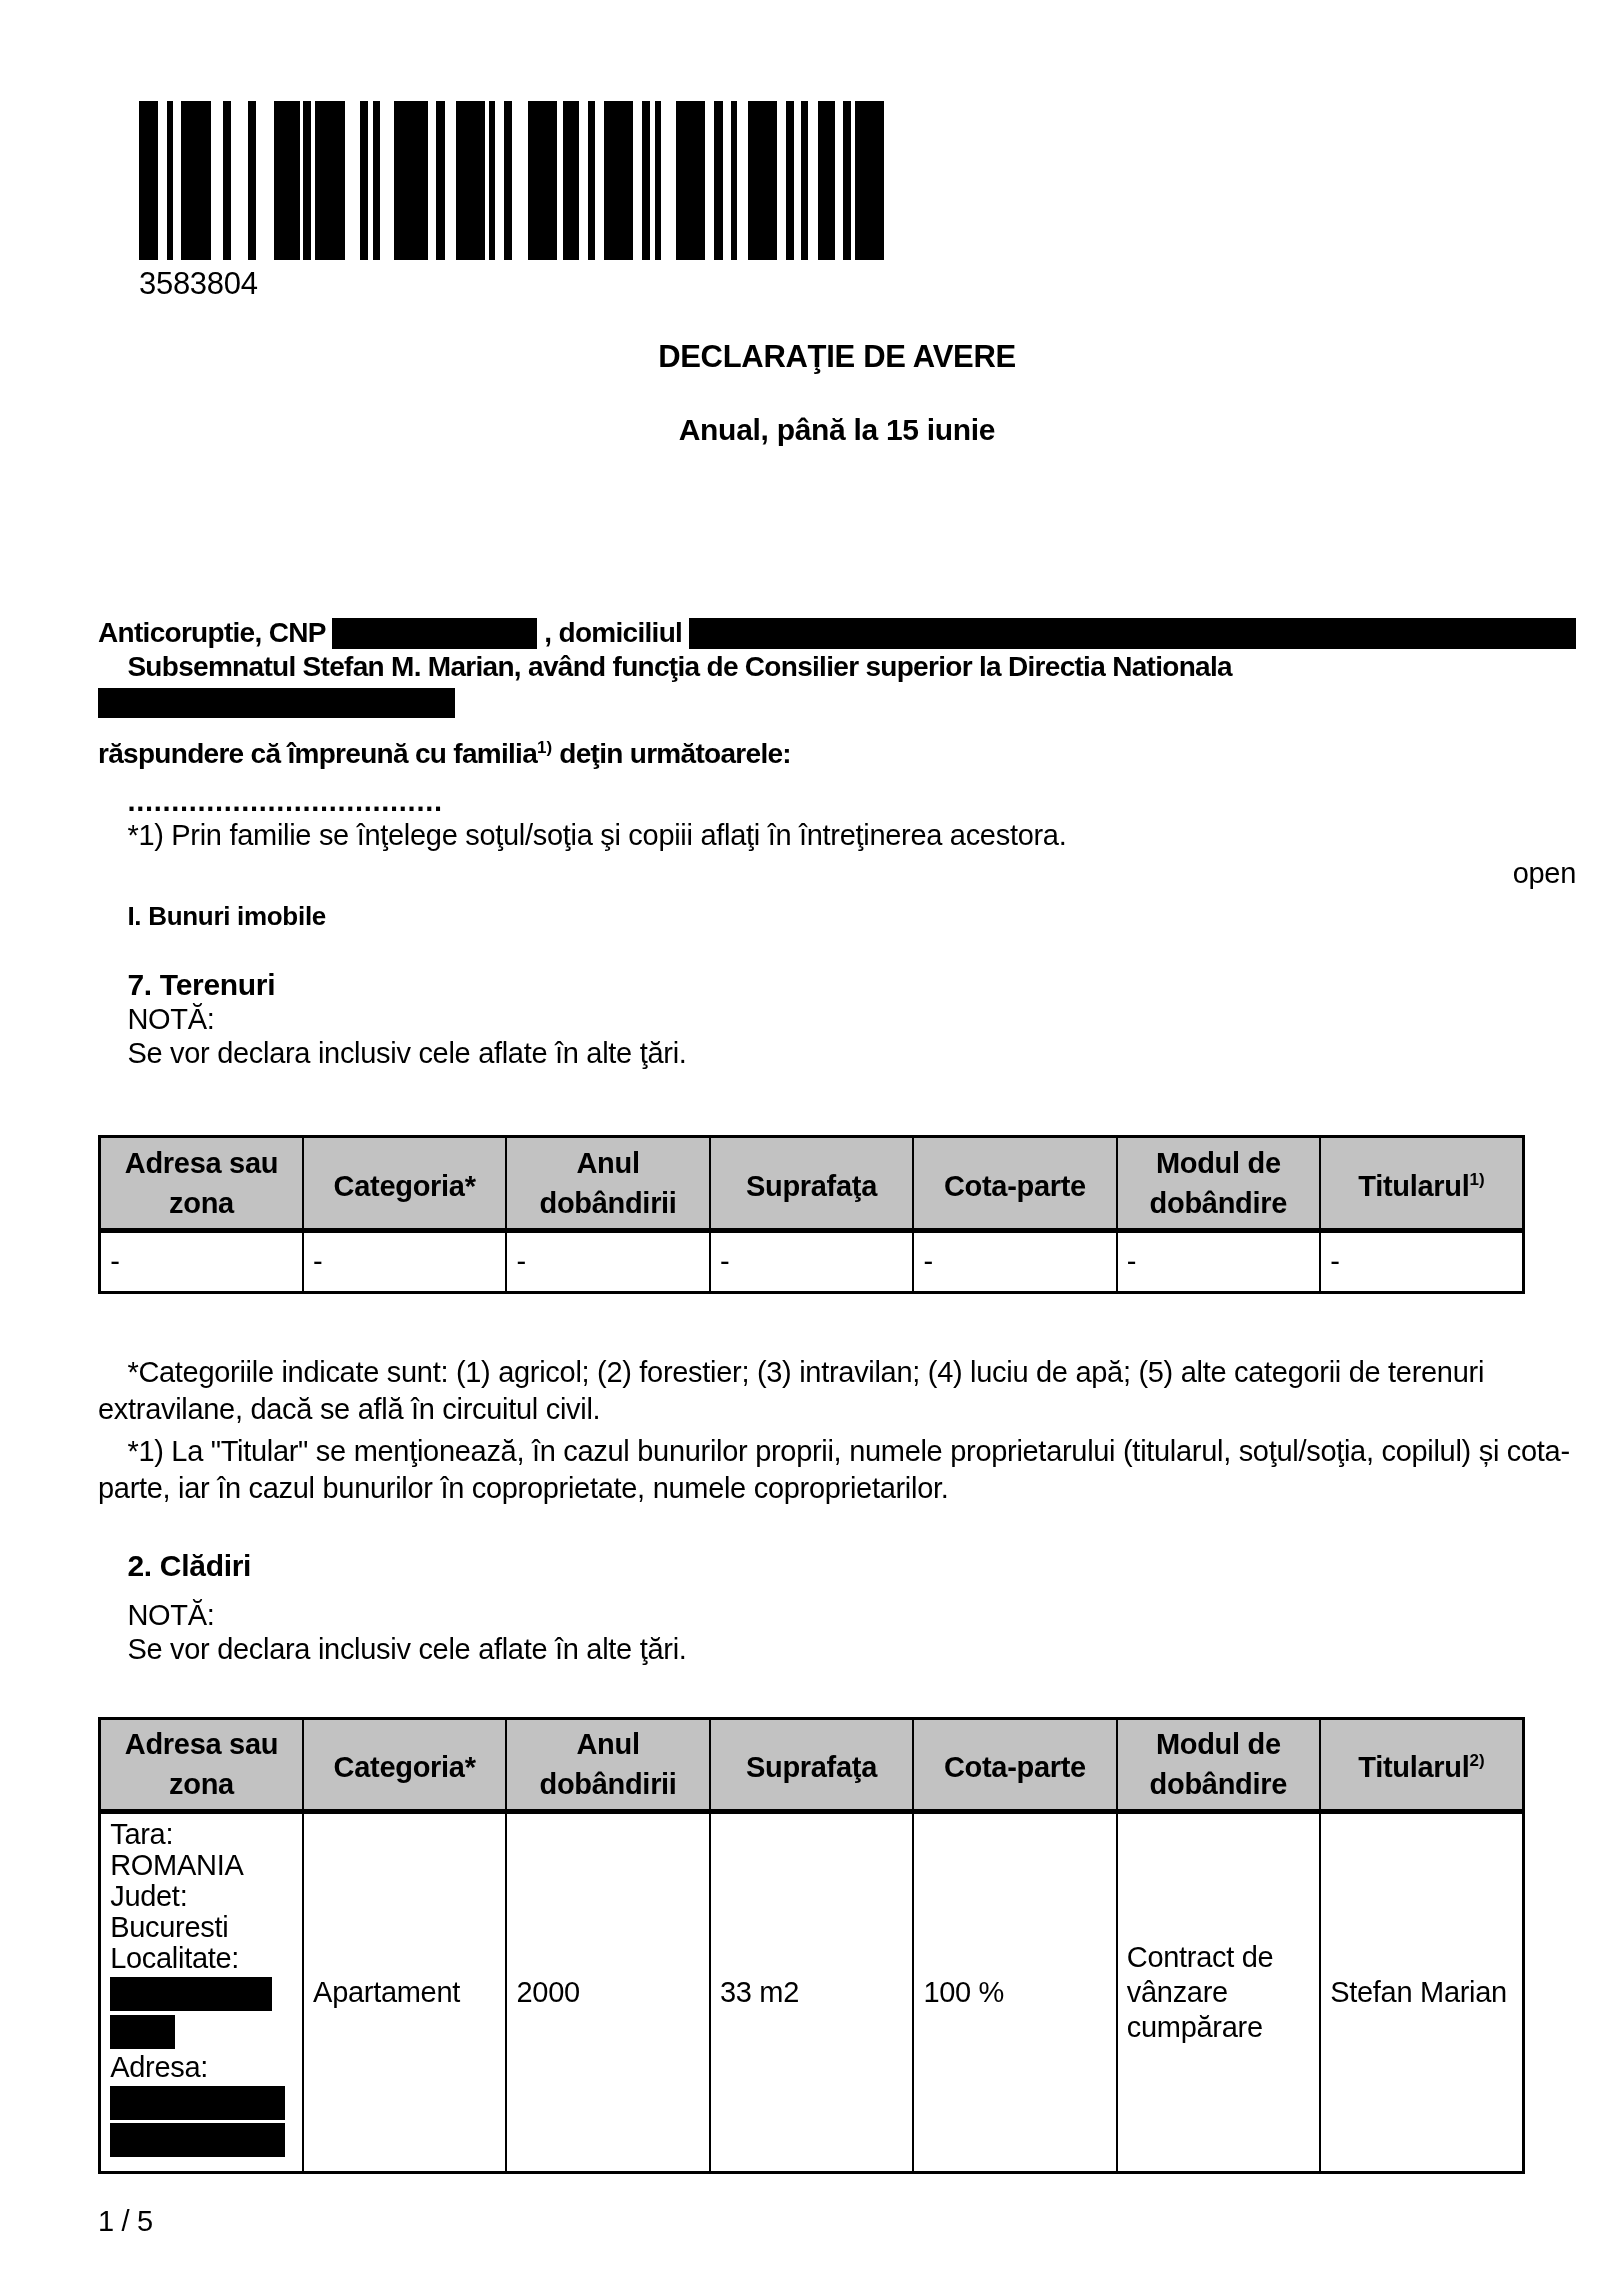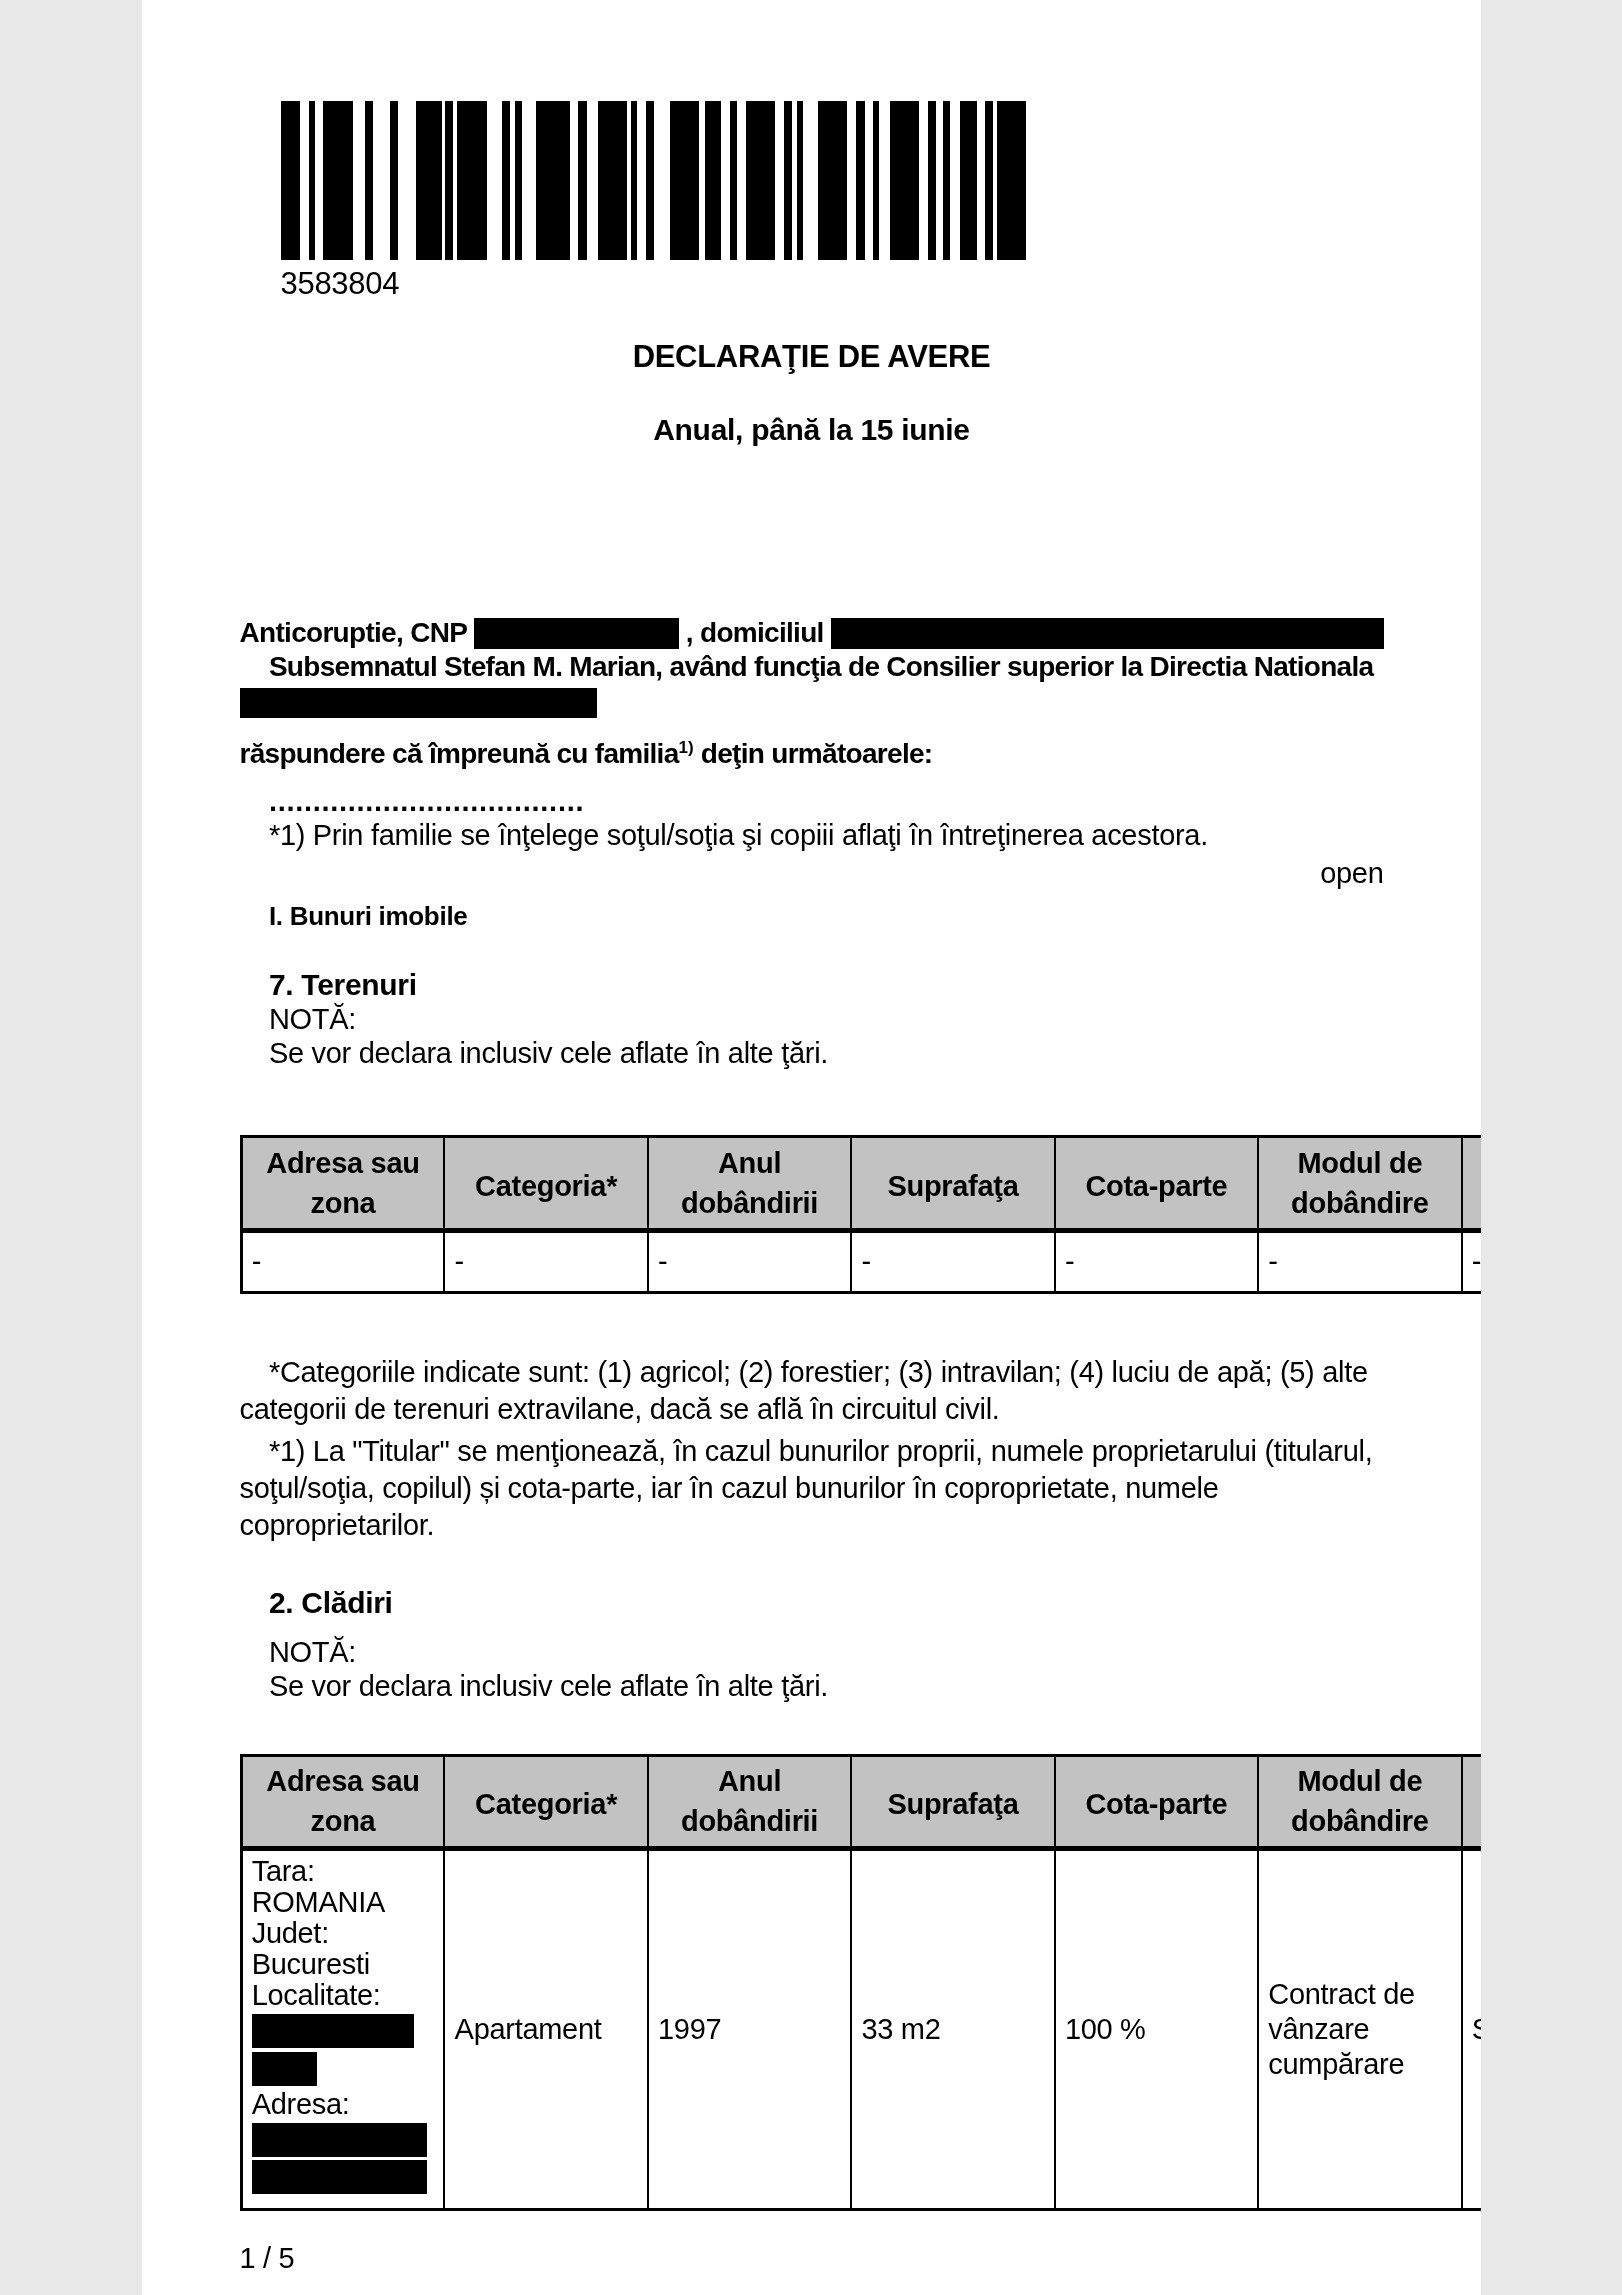--- a/index.html
+++ b/index.html
@@ -1,23 +1,23 @@
 <!DOCTYPE html>
 <html style="font-size:10.5px"><head>
 <meta charset="utf-8">
 <style>
   html, body { margin: 0; padding: 0; background: #e8e8e8; }
   .page {
     position: relative;
-    width: 1339px;
+    width: 1622px;
     height: 2295px;
     margin: 0 auto;
     background: #ffffff;
     box-sizing: border-box;
-    padding: 101px 97px 0 98px;
+    padding: 101px 46px 0 98px;
     font-family: "Liberation Sans", sans-serif;
     font-size: 29px;
     color: #000000;
     letter-spacing: -0.3px;
     overflow: hidden;
   }
   .barcode { display: block; margin-left: 41px; }
   .barcode-number { margin-left: 41px; margin-top: 5.2px; font-size: 31px; line-height: 37px; }
 
   .doc-title { text-align: center; font-size: 31px; font-weight: 700; margin: 34px 0 0 0; line-height: 42px; }
@@ -200,21 +200,21 @@
           <div class="addr-line">Judet:</div>
           <div class="addr-line">Bucuresti</div>
           <div class="addr-line">Localitate:</div>
           <div class="addr-bar bar-loc-1"></div>
           <div class="addr-bar bar-loc-2"></div>
           <div class="addr-line">Adresa:</div>
           <div class="addr-bar bar-adr"></div>
           <div class="addr-bar bar-adr"></div>
         </td>
         <td>Apartament</td>
-        <td>1997</td>
+        <td>2000</td>
         <td>33 m2</td>
         <td>100 %</td>
         <td>Contract de vânzare cumpărare</td>
         <td>Stefan Marian</td>
       </tr>
     </tbody>
   </table>
 
   <div class="page-footer">1 / 5</div>
 

